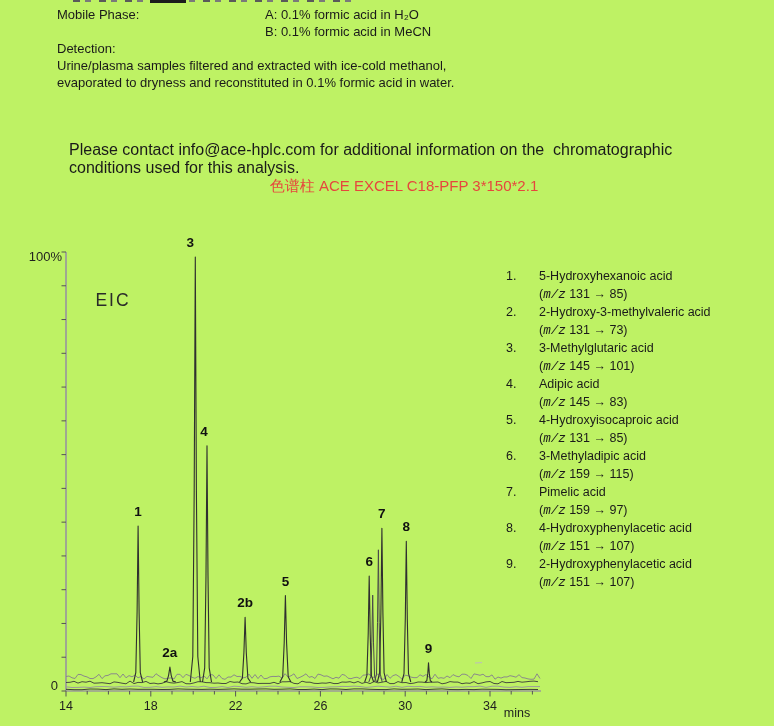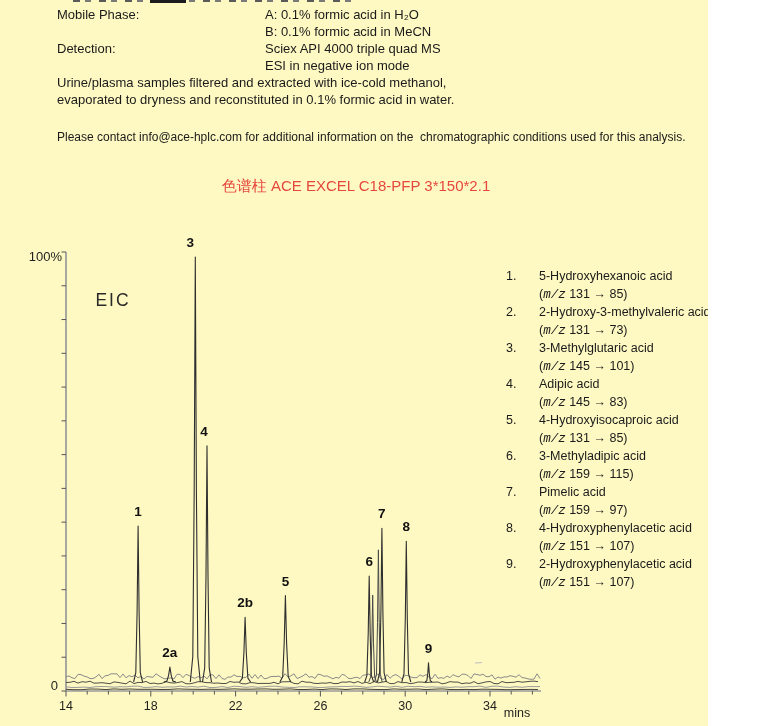--- a/index.html
+++ b/index.html
@@ -1,27 +1,27 @@
 <!DOCTYPE html>
 <html><head>
 <meta charset="utf-8">
 <style>
   html,body{margin:0;padding:0;background:#fff;}
-  .page{position:relative;width:708px;height:726px;background:#fef9c3;overflow:hidden;
+  .page{position:relative;width:774px;height:726px;background:#bef264;overflow:hidden;
         font-family:"Liberation Sans","DejaVu Sans",sans-serif;color:#1a1a1a;}
   .top-cut{position:absolute;left:73px;top:0;width:278px;height:2px;
         background:repeating-linear-gradient(90deg,#5a5a5a 0 7px,transparent 7px 12px,#7a7a7a 12px 18px,transparent 18px 26px);}
   .top-cut2{position:absolute;left:150px;top:0;width:36px;height:3px;background:#1c1c1c;}
   .conditions{position:absolute;left:57px;top:6px;font-size:13px;line-height:17px;}
   .cond-row{display:flex;}
   .cond-label{width:208px;flex:none;}
-  .contact{position:absolute;left:57px;top:129px;width:676px;margin:0;
-        font-size:12px;line-height:17.5px;white-space:pre-wrap;}
+  .contact{position:absolute;left:57px;top:129px;width:676px;margin:12px;
+        font-size:16px;line-height:17.5px;white-space:pre-wrap;}
   .column-title{position:absolute;left:0;top:177px;width:712px;text-align:center;
-        font-size:15px;color:#e6473d;}
+        font-size:15px;color:#e6473d;padding-left:48px;}
   .chrom{position:absolute;left:0;top:226px;width:560px;height:500px;}
   .legend{position:absolute;left:506px;top:268px;width:260px;font-size:12.5px;line-height:17.5px;}
   .legend-item{display:flex;}
   .legend-num{width:33px;flex:none;}
   .legend-mz i{font-style:italic;font-family:Liberation Mono, monospace;}
 </style>
 </head>
 <body>
 
 <div class="page">
@@ -32,24 +32,20 @@
   <div class="conditions">
     <div class="cond-row">
       <div class="cond-label">Mobile Phase:</div>
       <div class="cond-value">
         <div class="cond-line">A: 0.1% formic acid in H₂O</div>
         <div class="cond-line">B: 0.1% formic acid in MeCN</div>
       </div>
     </div>
     <div class="cond-row">
       <div class="cond-label">Detection:</div>
-      <div class="cond-value">
-        <div class="cond-line">Sciex API 4000 triple quad MS</div>
-        <div class="cond-line">ESI in negative ion mode</div>
-      </div>
     </div>
     <div class="cond-row">
       <div class="cond-value">
         <div class="cond-line">Urine/plasma samples filtered and extracted with ice-cold methanol,</div>
         <div class="cond-line">evaporated to dryness and reconstituted in 0.1% formic acid in water.</div>
       </div>
     </div>
   </div>
 
   <p class="contact">Please contact info@ace-hplc.com for additional information on the  chromatographic conditions used for this analysis.</p>

